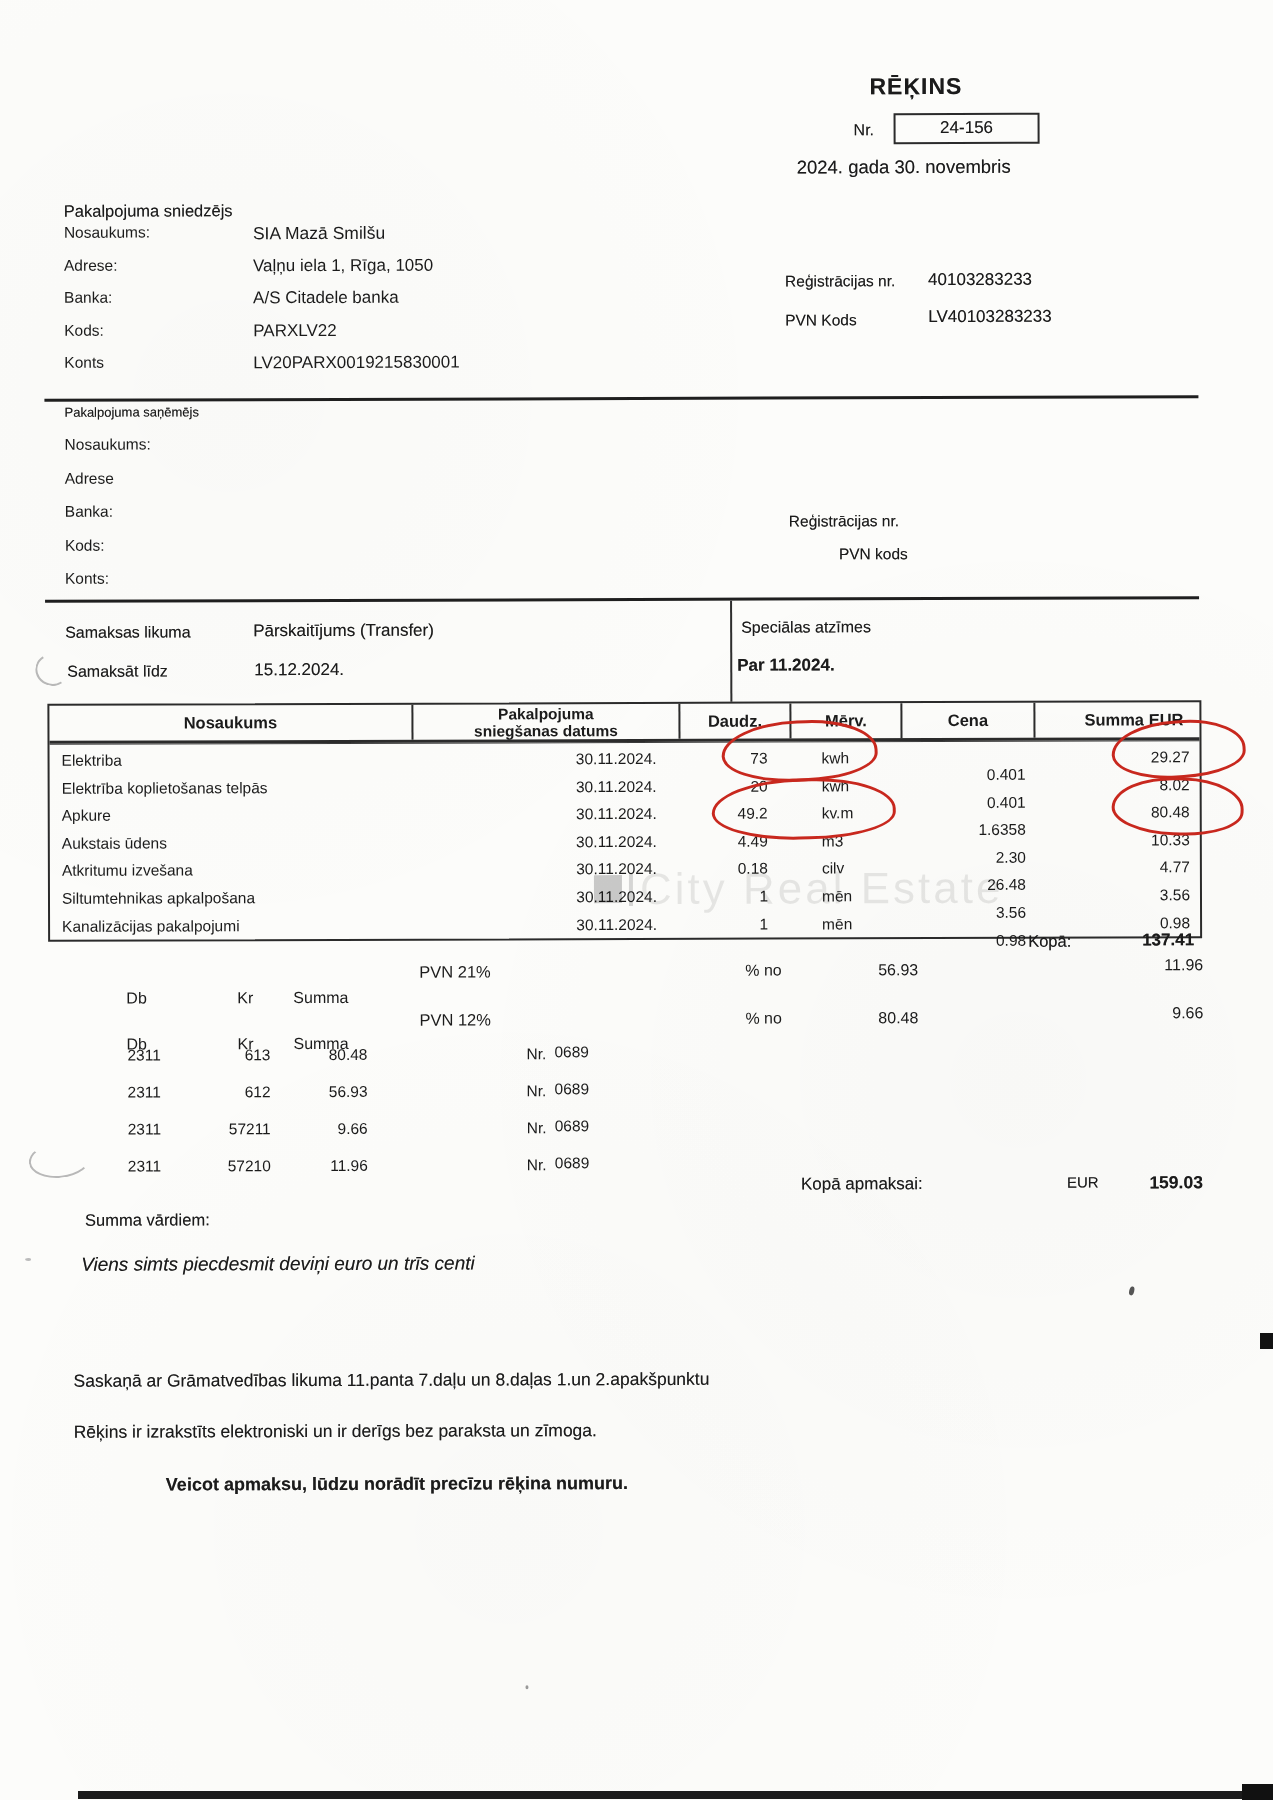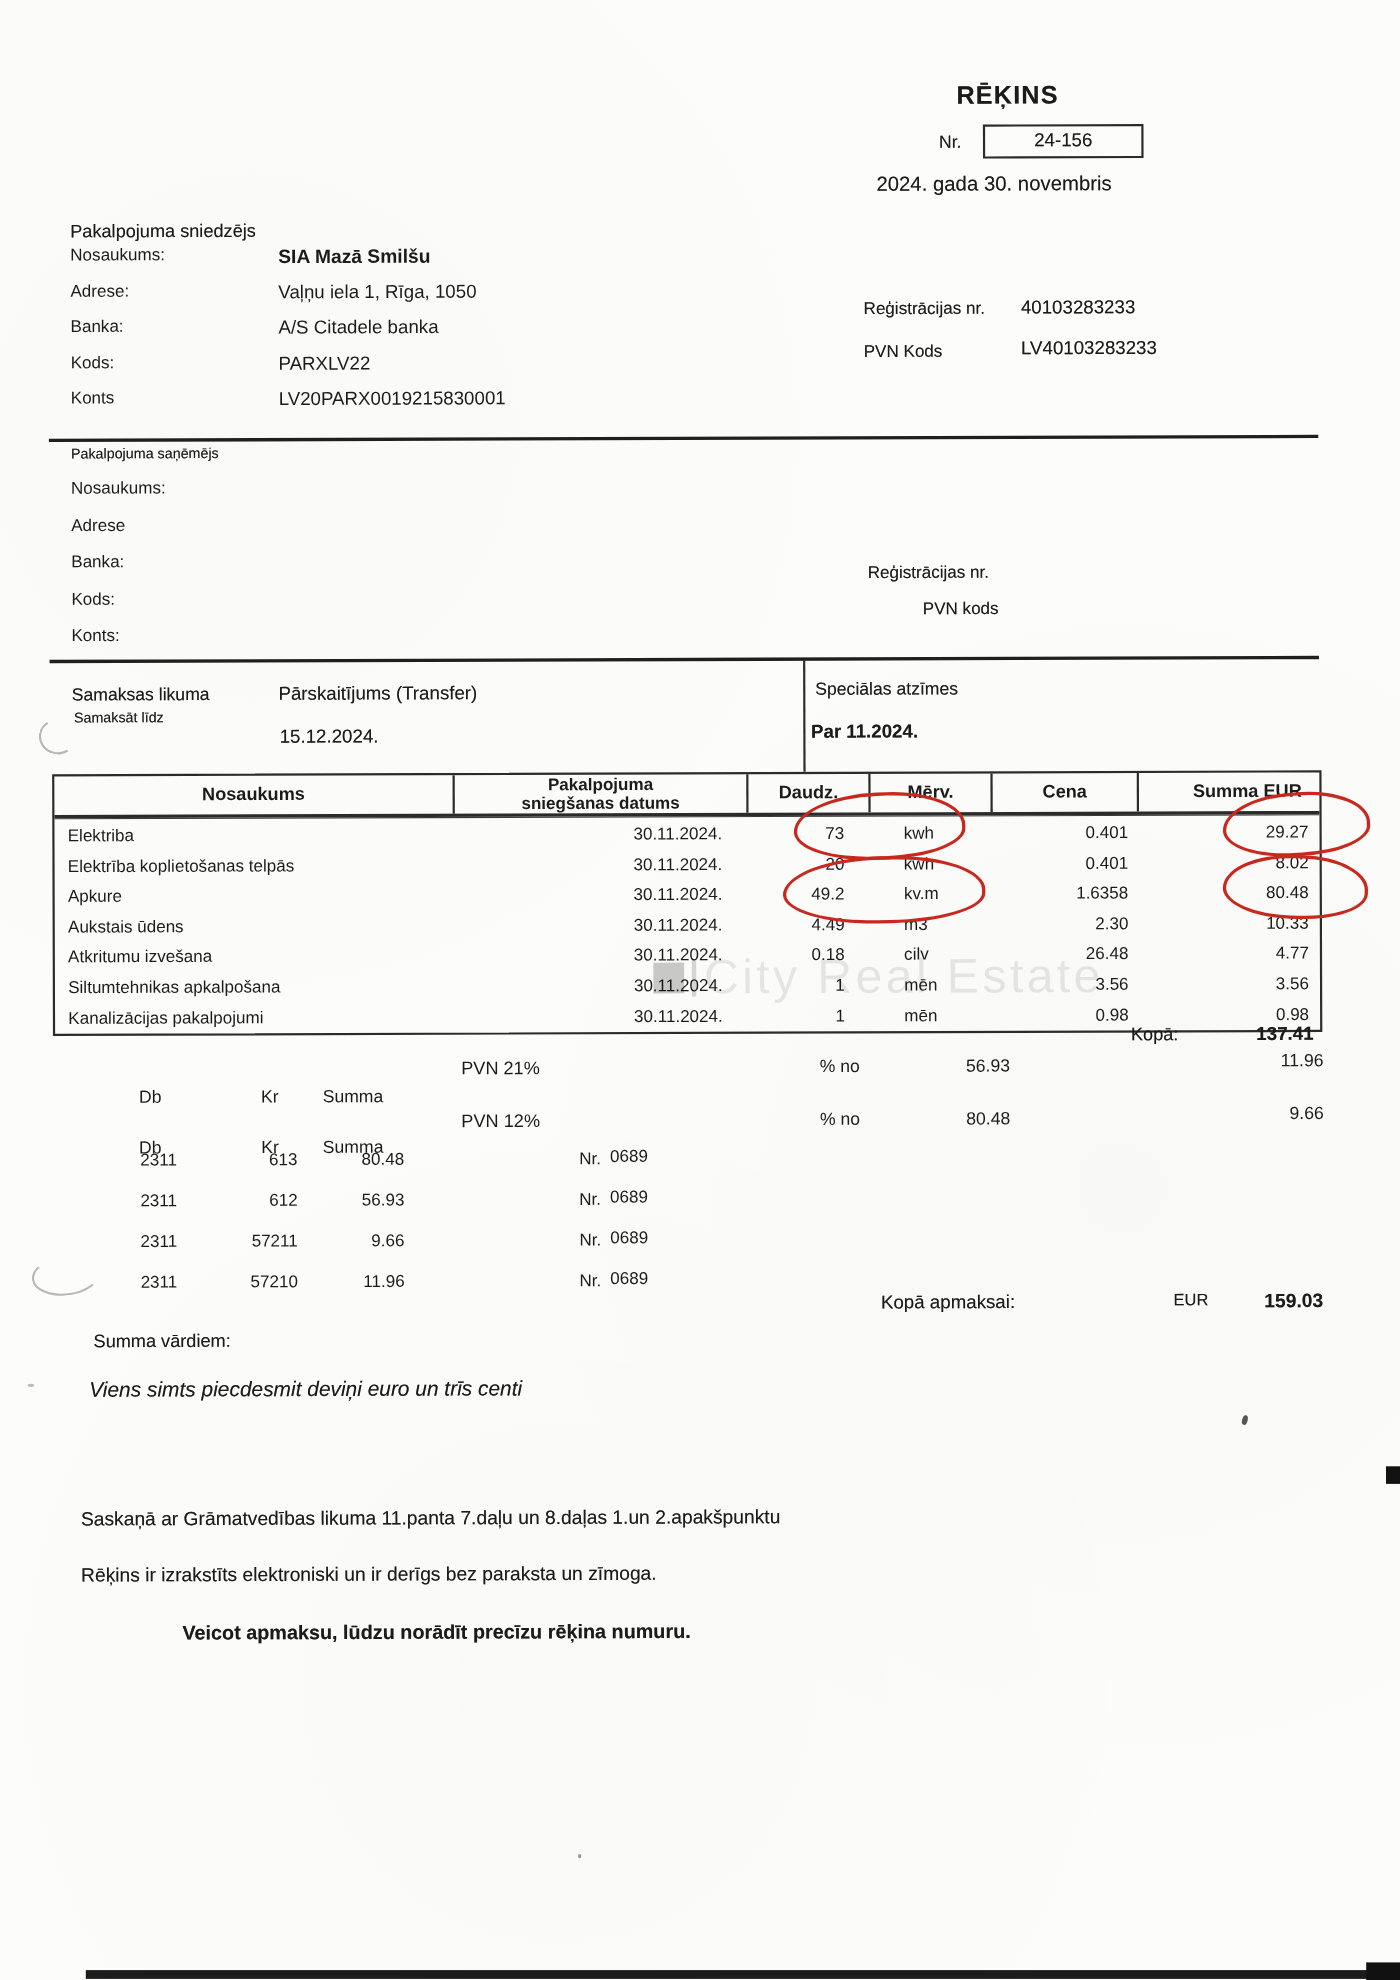--- a/index.html
+++ b/index.html
@@ -22,42 +22,42 @@
 
   
   .nrbox{position:absolute; left:896px; top:114px; width:146px; height:31px;
     border:2px solid #2b2b2b; box-sizing:border-box; display:flex; align-items:center; justify-content:center;}
 
   
   .provider-rows{position:absolute; left:66px; top:222px; width:620px;}
   .prow{height:32.5px; display:flex; align-items:flex-start;}
   .plabel{width:189px; flex:none; font-size:15.5px;}
   .pvalue{font-size:17px;}
-  .provider-rows div.prow:first-of-type .pvalue{font-weight:700; font-size:17.5px;text-align:center;}
+  .provider-rows div.prow:first-of-type .pvalue{font-weight:400; font-size:17.5px;text-align:center;}
   .recipient-rows{position:absolute; left:66px; top:434px; width:300px;}
   .rrow{height:33.5px; font-size:15.5px;}
 
   
   .svc-table{position:absolute; left:48px; top:702px; width:1154px; box-sizing:border-box;
     border:2px solid #2b2b2b;}
   .svc-head{display:grid; grid-template-columns:364px 267px 111px 111px 133px 1fr;
     height:38px; border-bottom:3px solid #2b2b2b; box-sizing:border-box;}
   .hc{display:flex; flex-direction:column; align-items:center; justify-content:center;
     border-right:2px solid #2b2b2b; font-weight:700; font-size:16.5px; box-sizing:border-box;}
   .hc:last-child{border-right:none;margin-left:33px;}
   .hc .small2{font-size:15.5px; line-height:17px;}
   .svc-body{border-top:1px solid #3a3a3a; padding-top:2px;}
   .srow{display:grid; grid-template-columns:364px 267px 111px 111px 133px 1fr;
     height:27.6px; line-height:27.6px; font-size:15.5px;}
   .srow .cell{white-space:nowrap; overflow:visible;}
   .cell.name{padding-left:12px;}
   .cell.date{text-align:right; padding-right:24px;}
   .cell.qty{text-align:right; padding-right:24px;}
   .cell.unit{padding-left:30px;}
-  .cell.price{text-align:right; padding-right:10px;}
+  .cell.price{text-align:right; padding-right:10px;margin-top:17px;}
   .cell.sum{text-align:right; padding-right:10px;}
 
   
   .vat-rows{position:absolute; left:0; top:948px; width:1273px;}
   .vrow{position:relative; height:48px; font-size:16px;}
   .vrow .vl{position:absolute; left:419px; top:14px; font-size:16.5px;}
   .vrow .vno{position:absolute; left:745px; top:14px;}
   .vrow .vbase{position:absolute; left:800px; top:14px; width:118px; text-align:right;}
   .vrow .vamt{position:absolute; left:1076px; top:10px; width:127px; text-align:right;}
 
@@ -155,21 +155,21 @@
       </div>
     <div class="t" style="left:790px; top:513px; font-size:15.5px;">Reģistrācijas nr.</div>
     <div class="t" style="left:840px; top:546px; font-size:15.5px;">PVN kods</div>
 
     <div class="rule" style="left:46px; top:598px; width:1154px;"></div>
     <div class="vline" style="left:731px; top:601px; height:101px;"></div>
 
     <div class="t" style="left:66px; top:621px; font-size:16px;">Samaksas likuma</div>
     <div class="t" style="left:254px; top:620px; font-size:17px;">Pārskaitījums (Transfer)</div>
     <div class="t" style="left:742px; top:618px; font-size:16px;">Speciālas atzīmes</div>
-    <div class="t" style="left:68px; top:643px; font-size:13px;">Samaksāt līdz</div>
+    <div class="t" style="left:68px; top:660px; font-size:16px;">Samaksāt līdz</div>
     <div class="t" style="left:255px; top:659px; font-size:17px;">15.12.2024.</div>
     <div class="t b" style="left:738px; top:656px; font-size:17px;">Par 11.2024.</div>
 
     <div class="svc-table">
       <div class="svc-head">
         <div class="hc">
           <span>Nosaukums</span>
         </div>
         <div class="hc">
           <span class="small2">Pakalpojuma</span>

